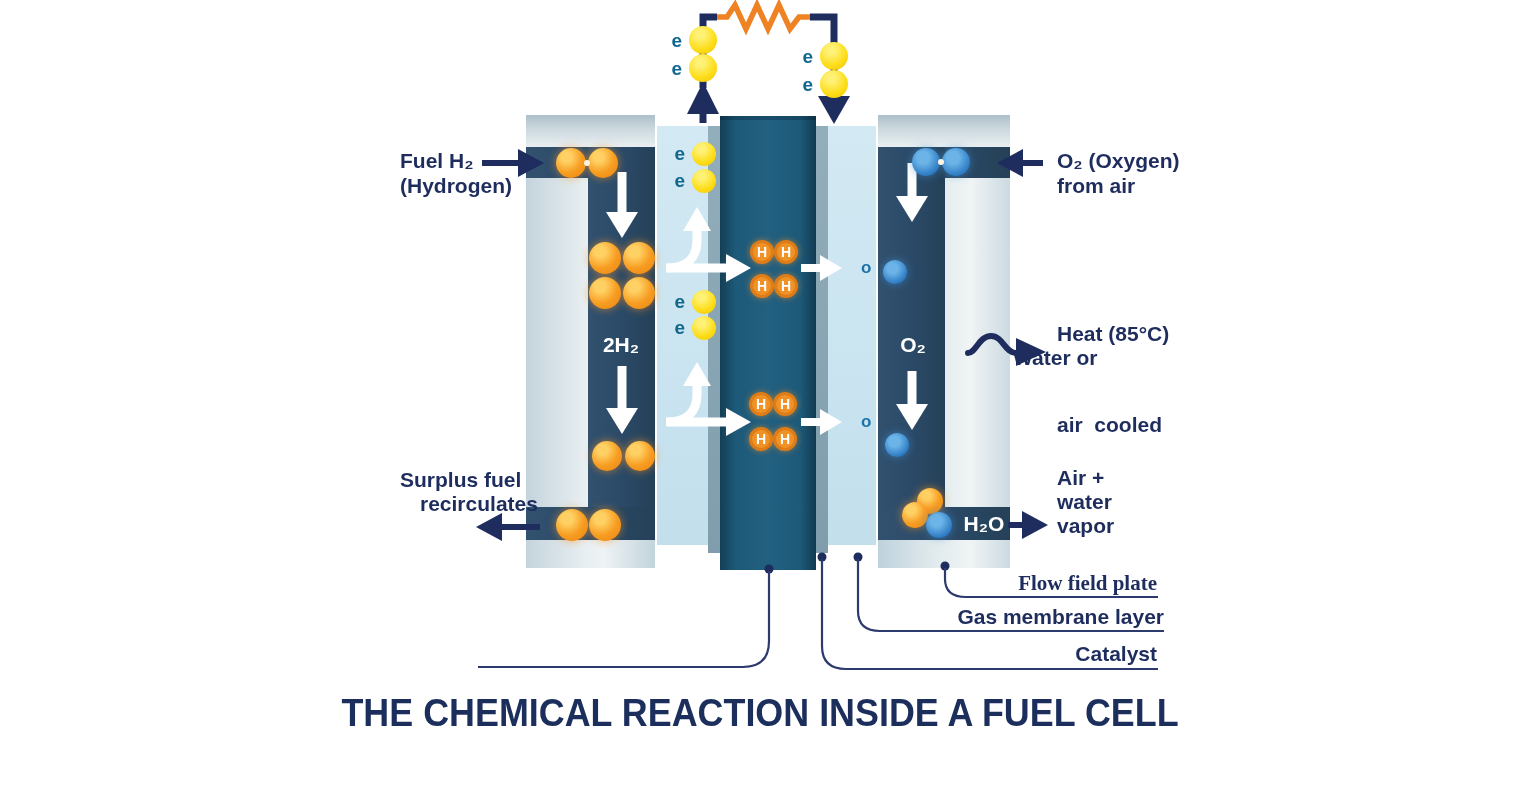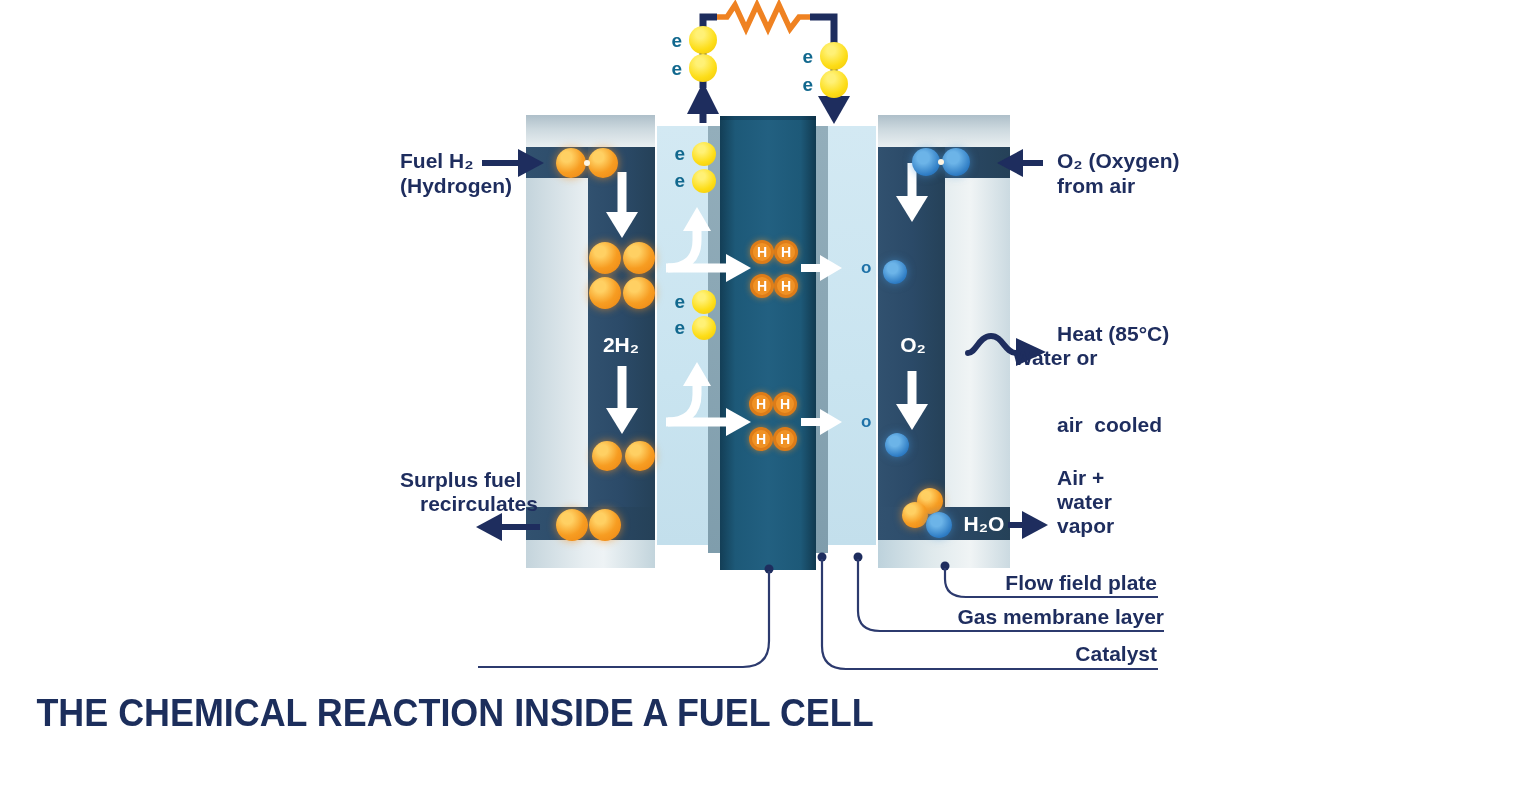--- a/index.html
+++ b/index.html
@@ -34,21 +34,21 @@
   .bond{position:absolute;width:6px;height:6px;border-radius:50%;background:#fdf5e2;}
   .h-ion{position:absolute;width:24px;height:24px;border-radius:50%;background:#f09225;
          border:3px solid #dd7c18;box-sizing:border-box;display:flex;align-items:center;justify-content:center;
          color:#fff;font-weight:bold;font-size:14px;box-shadow:0 0 6px rgba(240,145,35,.6);}
   
   .lbl{position:absolute;font-weight:bold;font-size:21px;line-height:24px;color:#1e2d5e;white-space:pre;}
   .lbl-right{text-align:right;}
   .wtxt{position:absolute;color:#ffffff;font-weight:bold;font-size:21px;text-align:center;}
   .e-lbl{position:absolute;color:#11688e;font-weight:bold;font-size:19px;width:20px;text-align:right;}
   .o-lbl{position:absolute;color:#1f72a8;font-weight:bold;font-size:17px;}
-  #title{position:absolute;left:0;top:691px;width:100%;text-align:left;color:#1c2e5c;
+  #title{position:absolute;left:0;top:691px;width:100%;text-align:center;color:#1c2e5c;
          font-size:39px;font-weight:bold;letter-spacing:0px;}
   #title span{display:inline-block;transform:scaleX(.92);transform-origin:center;}
   svg{position:absolute;left:0;top:0;pointer-events:none;}
 </style>
 </head>
 <body>
 
 <div id="stage">
 
   <div id="plate-left" class="plate">
@@ -191,19 +191,19 @@
   <div class="lbl" style="left:1057px;top:174px;">from air</div>
 
   <div class="lbl" style="left:1057px;top:322px;">Heat (85°C)</div>
   <div class="lbl" style="left:1013px;top:346px;">Water or</div>
   <div class="lbl" style="left:1057px;top:369px;margin-top:44px;">air  cooled</div>
 
   <div class="lbl" style="left:1057px;top:466px;">Air +</div>
   <div class="lbl" style="left:1057px;top:490px;">water</div>
   <div class="lbl" style="left:1057px;top:514px;">vapor</div>
 
-  <div class="lbl lbl-right" style="right:363px;top:571px;">Flow field plate</div>
+  <div class="lbl lbl-right" style="right:363px;top:571px;font-family:Liberation Serif, serif;">Flow field plate</div>
   <div class="lbl lbl-right" style="right:356px;top:605px;">Gas membrane layer</div>
   <div class="lbl lbl-right" style="right:363px;top:642px;">Catalyst</div>
 
   <div id="title"><span>THE CHEMICAL REACTION INSIDE A FUEL CELL</span></div>
 
 </div>
 
 </body></html>

